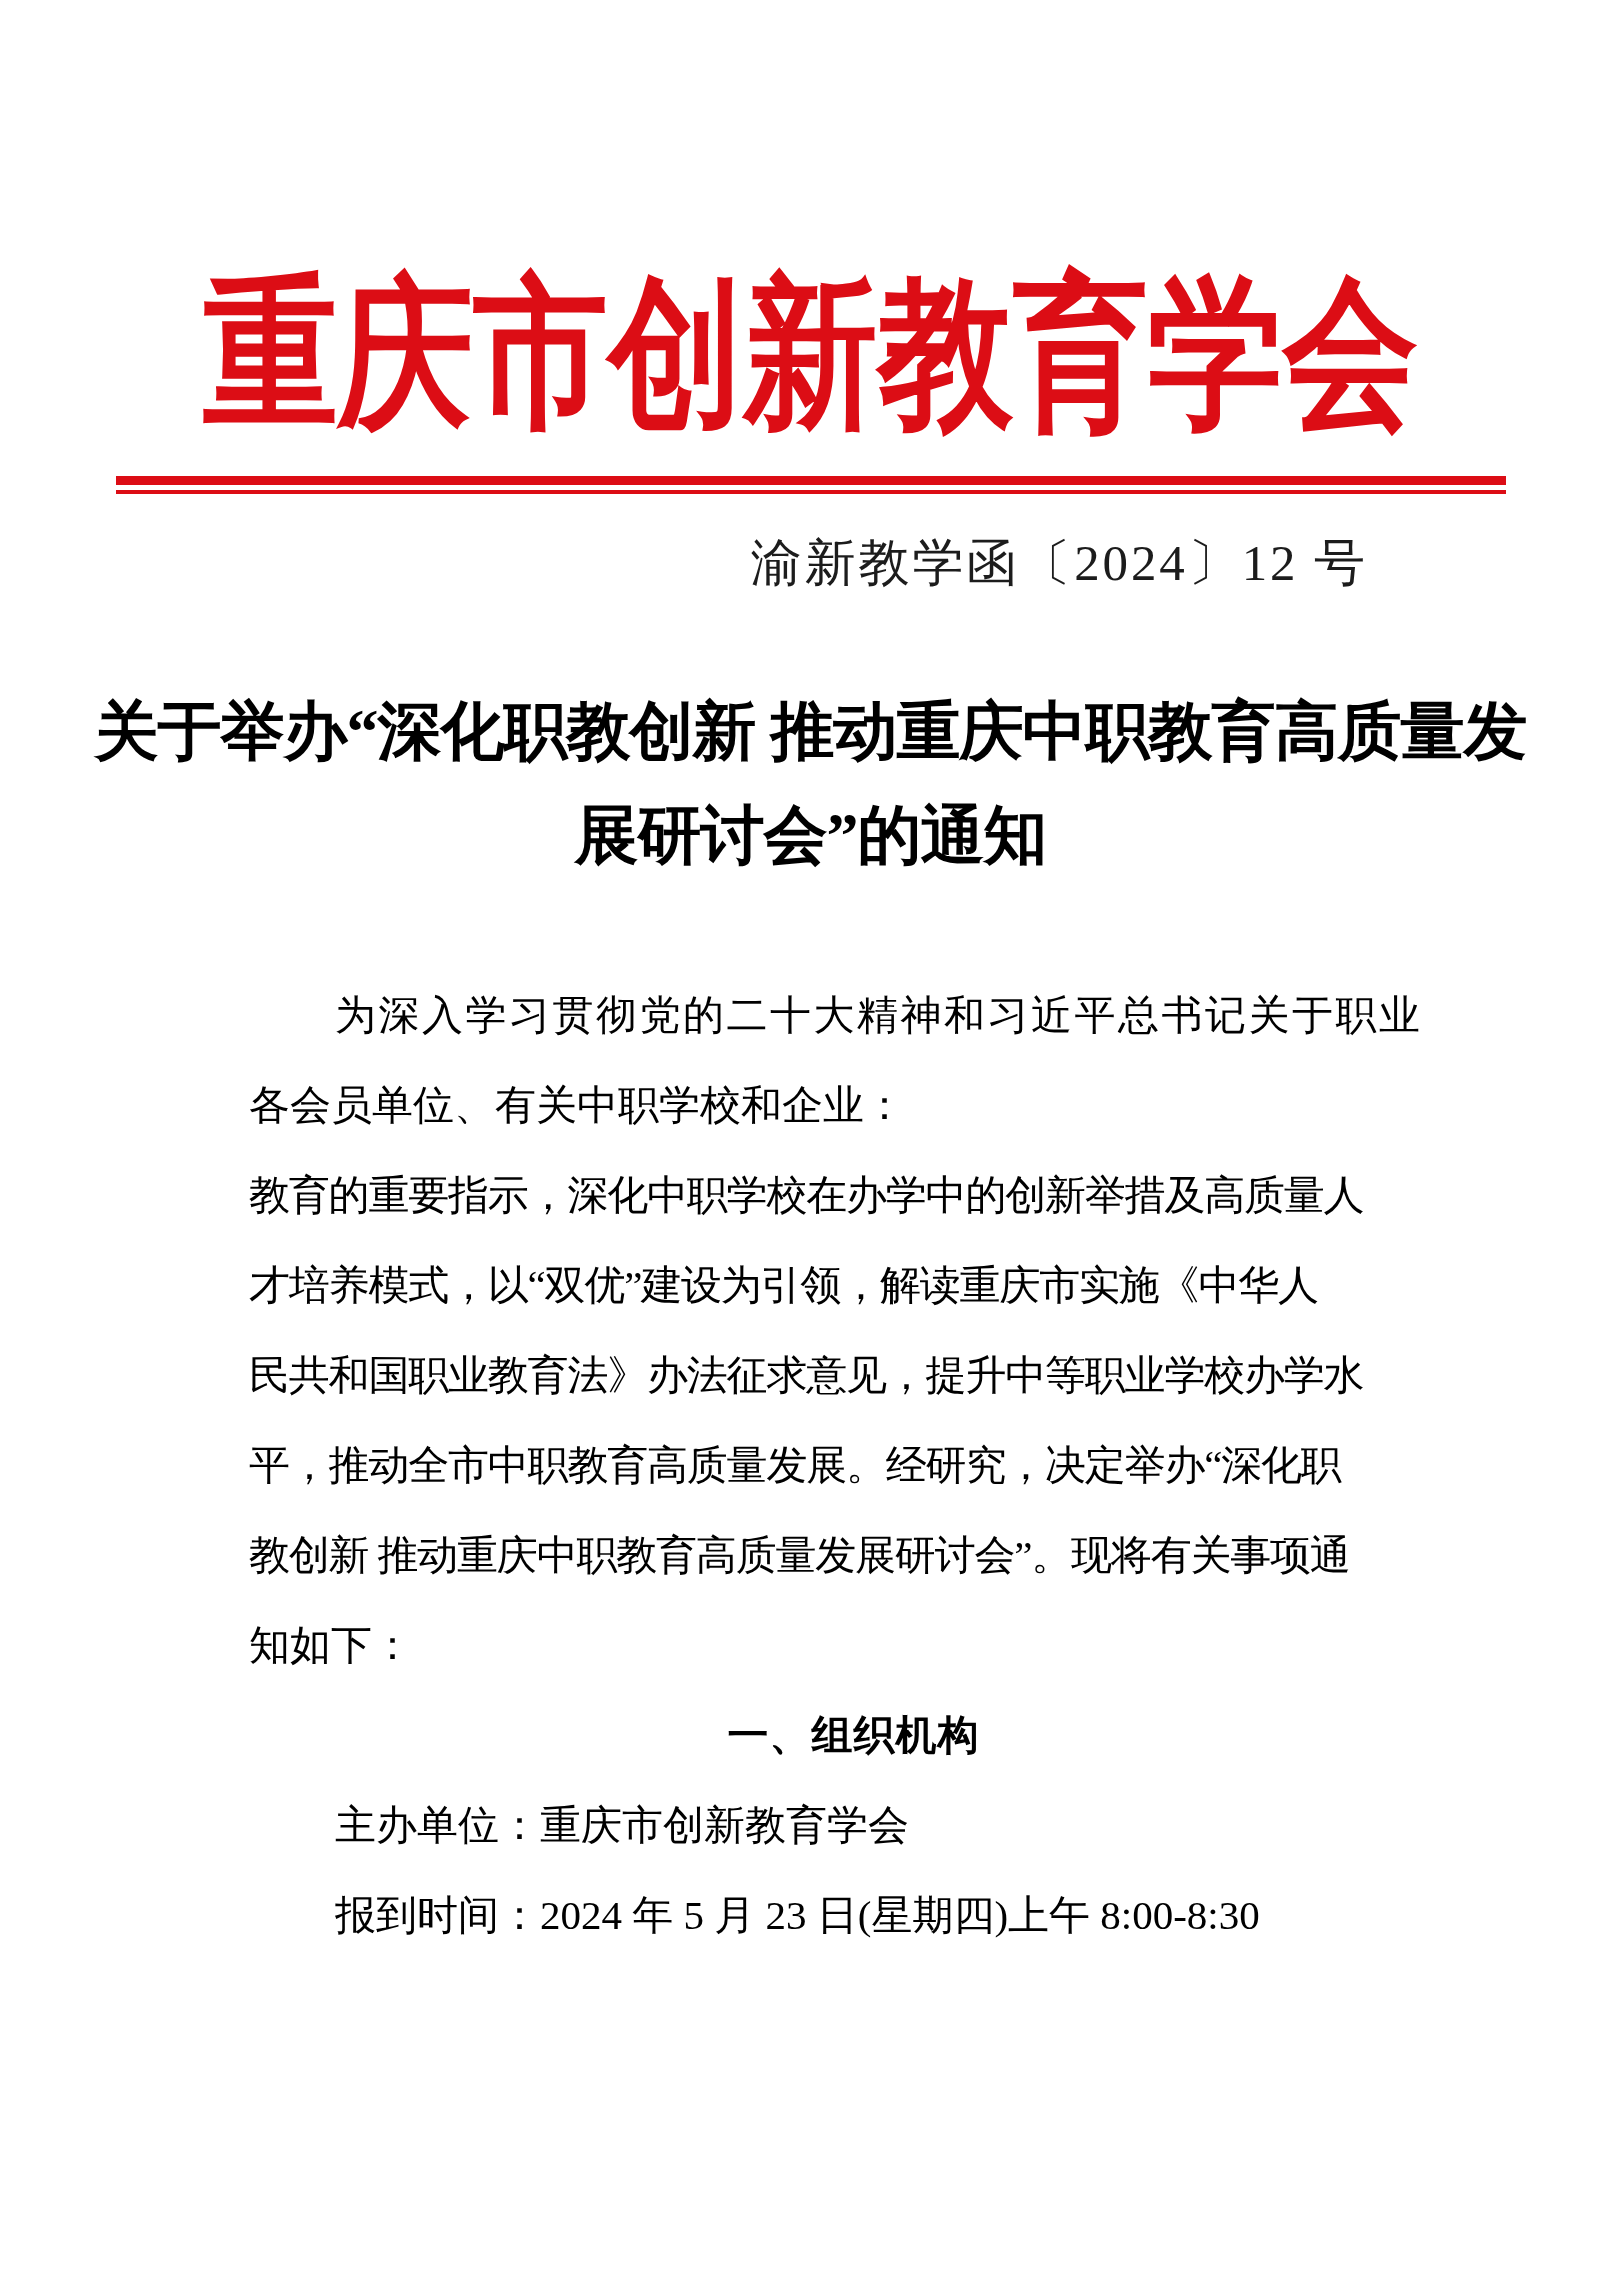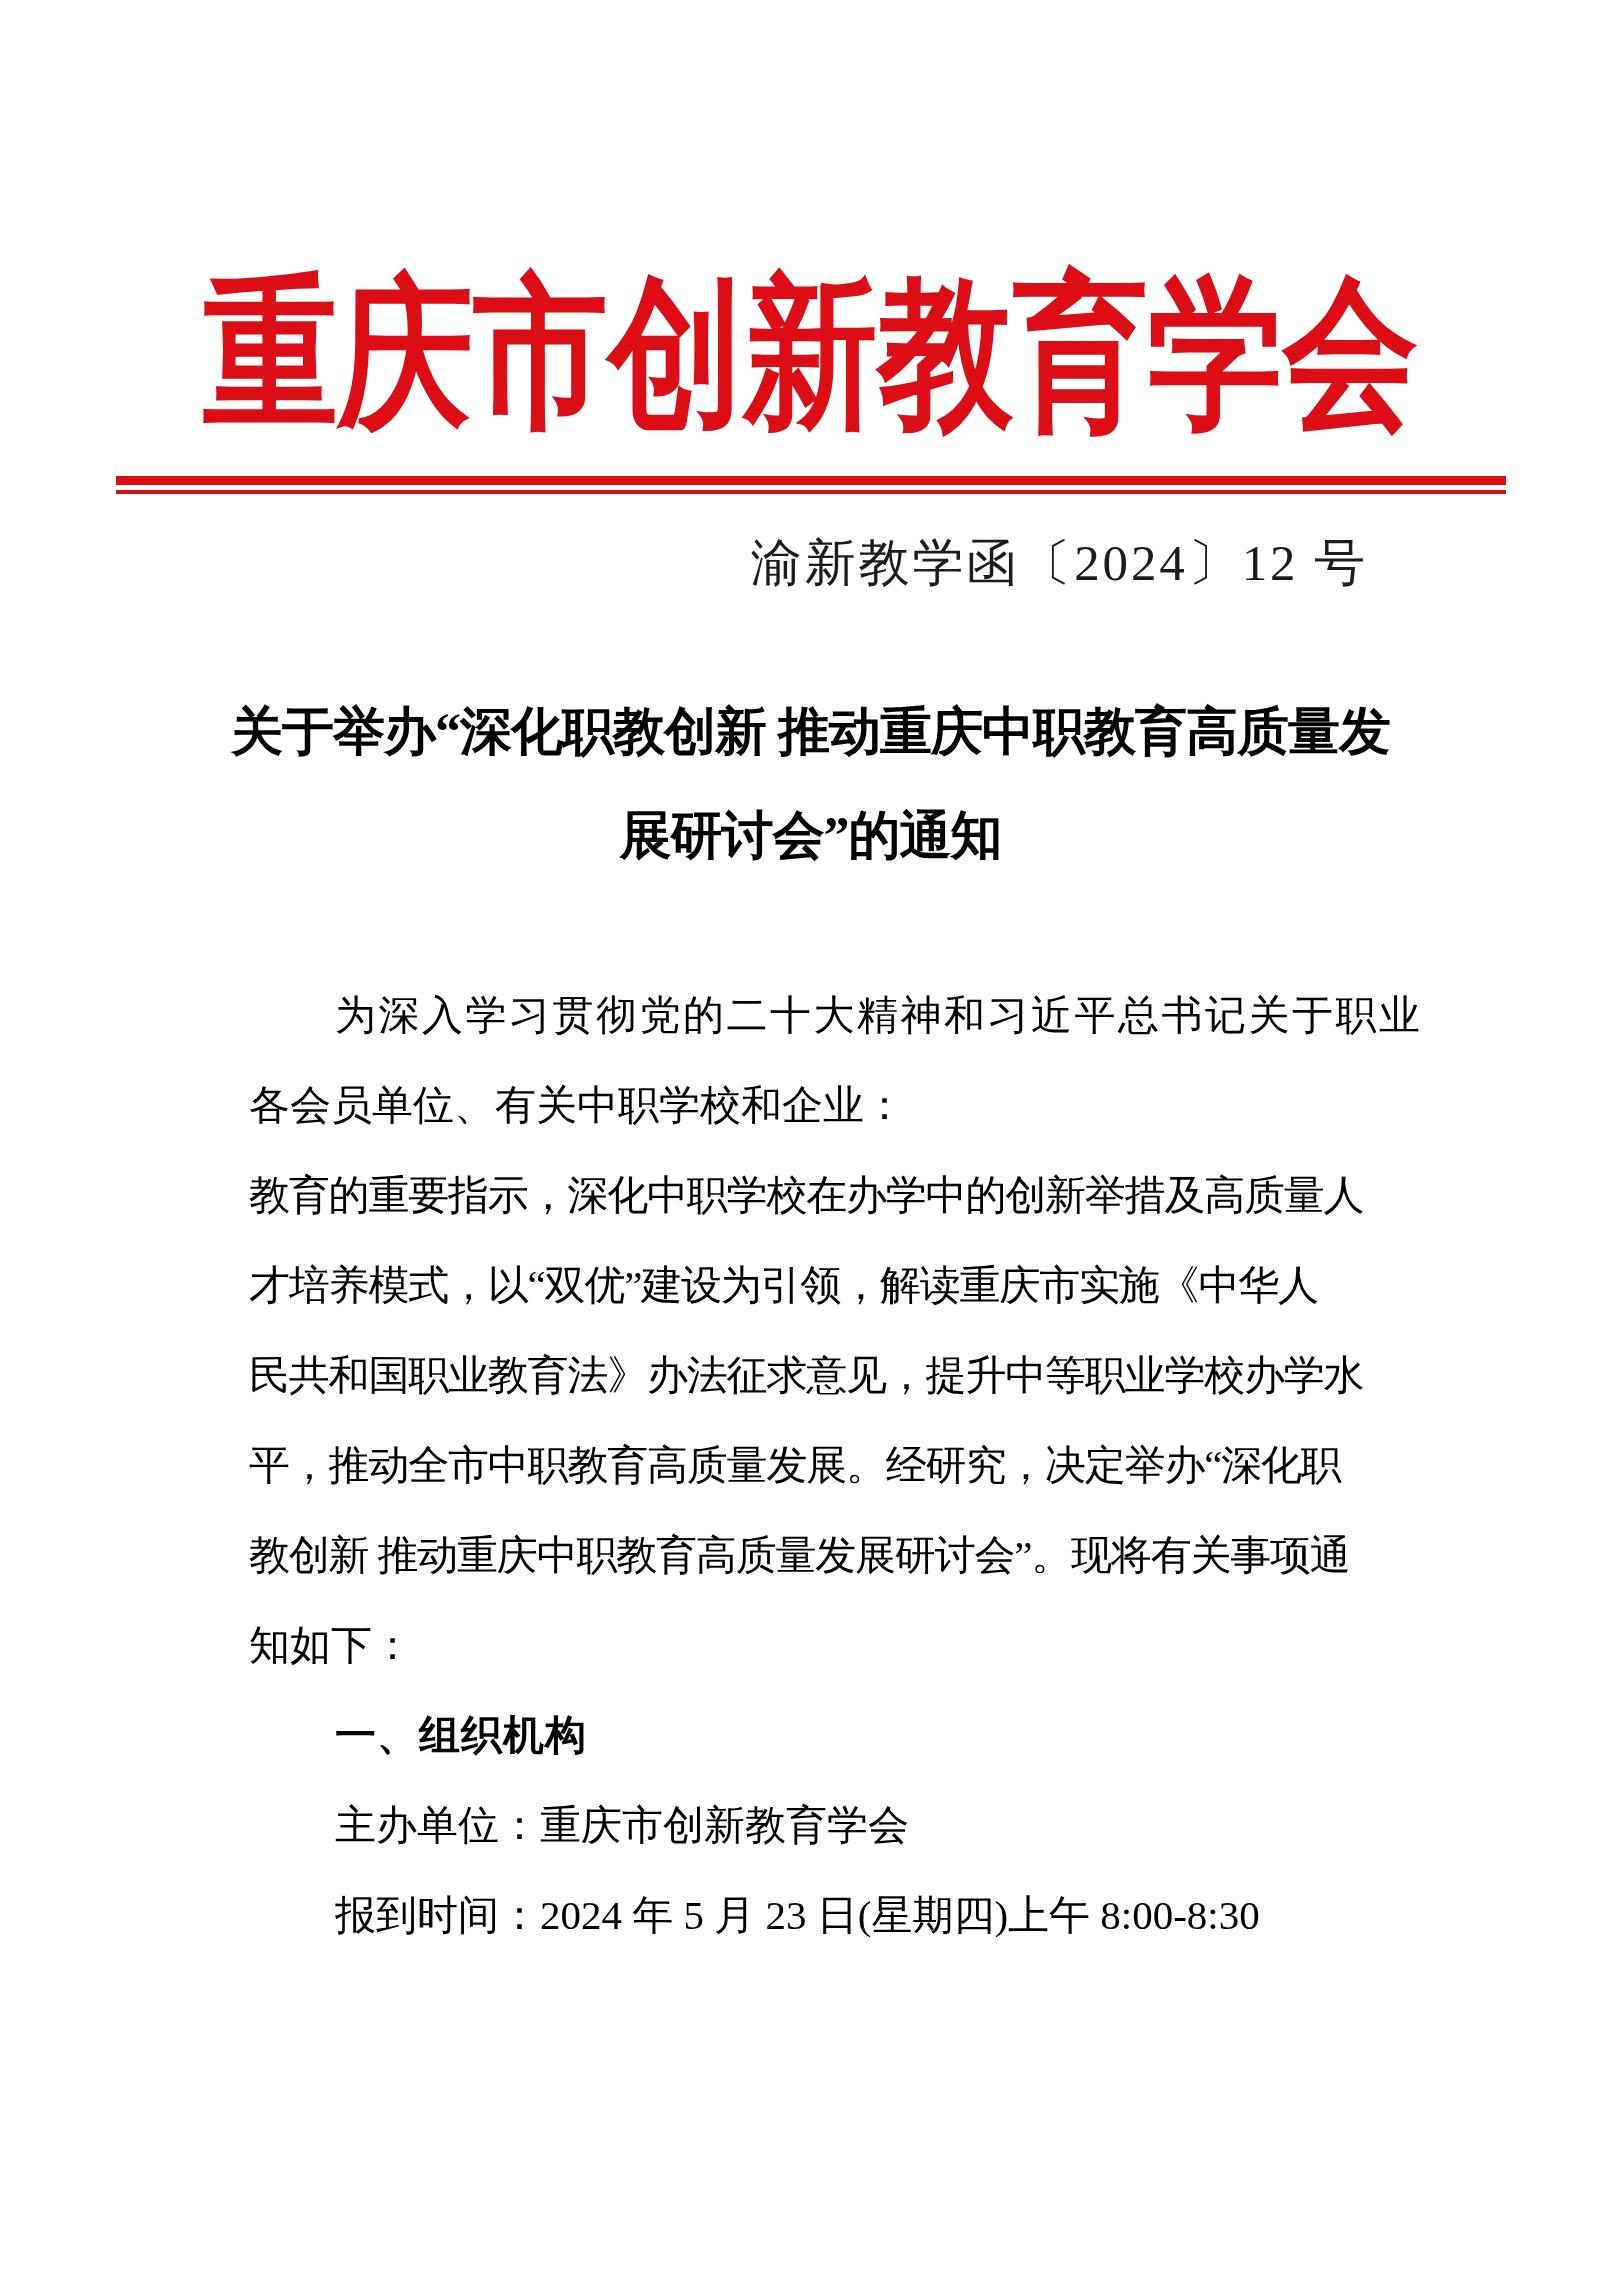--- a/index.html
+++ b/index.html
@@ -47,21 +47,21 @@
     padding-right: 253px;
     font-size: 51px;
     line-height: 57px;
     letter-spacing: 2.9px;
     color: #1c1c1c;
     white-space: nowrap;
   }
   .doc-title {
     margin-top: 88px;
     text-align: center;
-    font-size: 52px;
+    font-size: 64px;
     font-weight: bold;
     line-height: 104px;
     letter-spacing: -1px;
     white-space: nowrap;
   }
   .body-text {
     margin: 82px 249px 0 249px;
     font-size: 41px;
   }
   .line {
@@ -69,20 +69,21 @@
     line-height: 90px;
     white-space: nowrap;
   }
   .indent {
     padding-left: 86px;
   }
   .heading {
     font-family: "Liberation Sans", sans-serif;
     font-weight: bold;
     letter-spacing: 1px;
+    text-align: center;
   }
   .stretch {
     letter-spacing: 2.5px;
   }
   .compress {
     letter-spacing: -1.2px;
   }
 </style>
 </head>
 <body>

